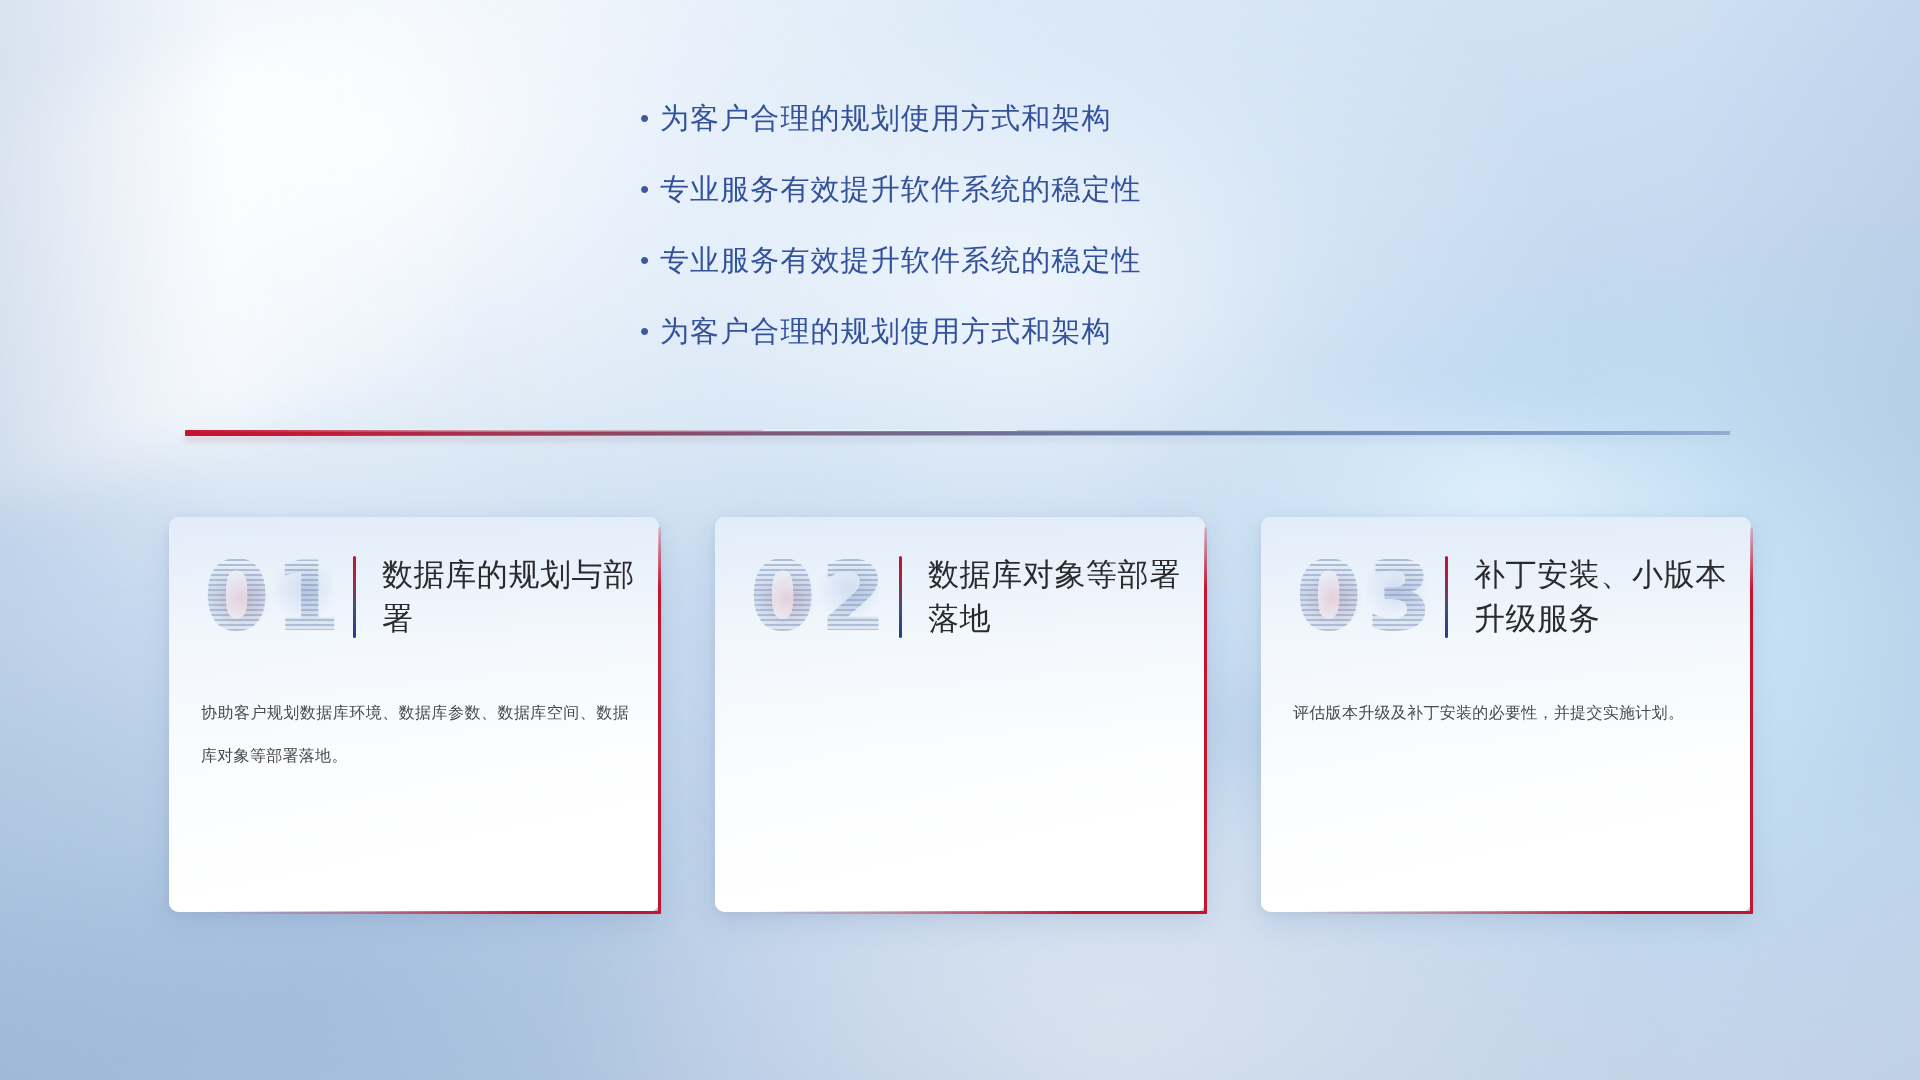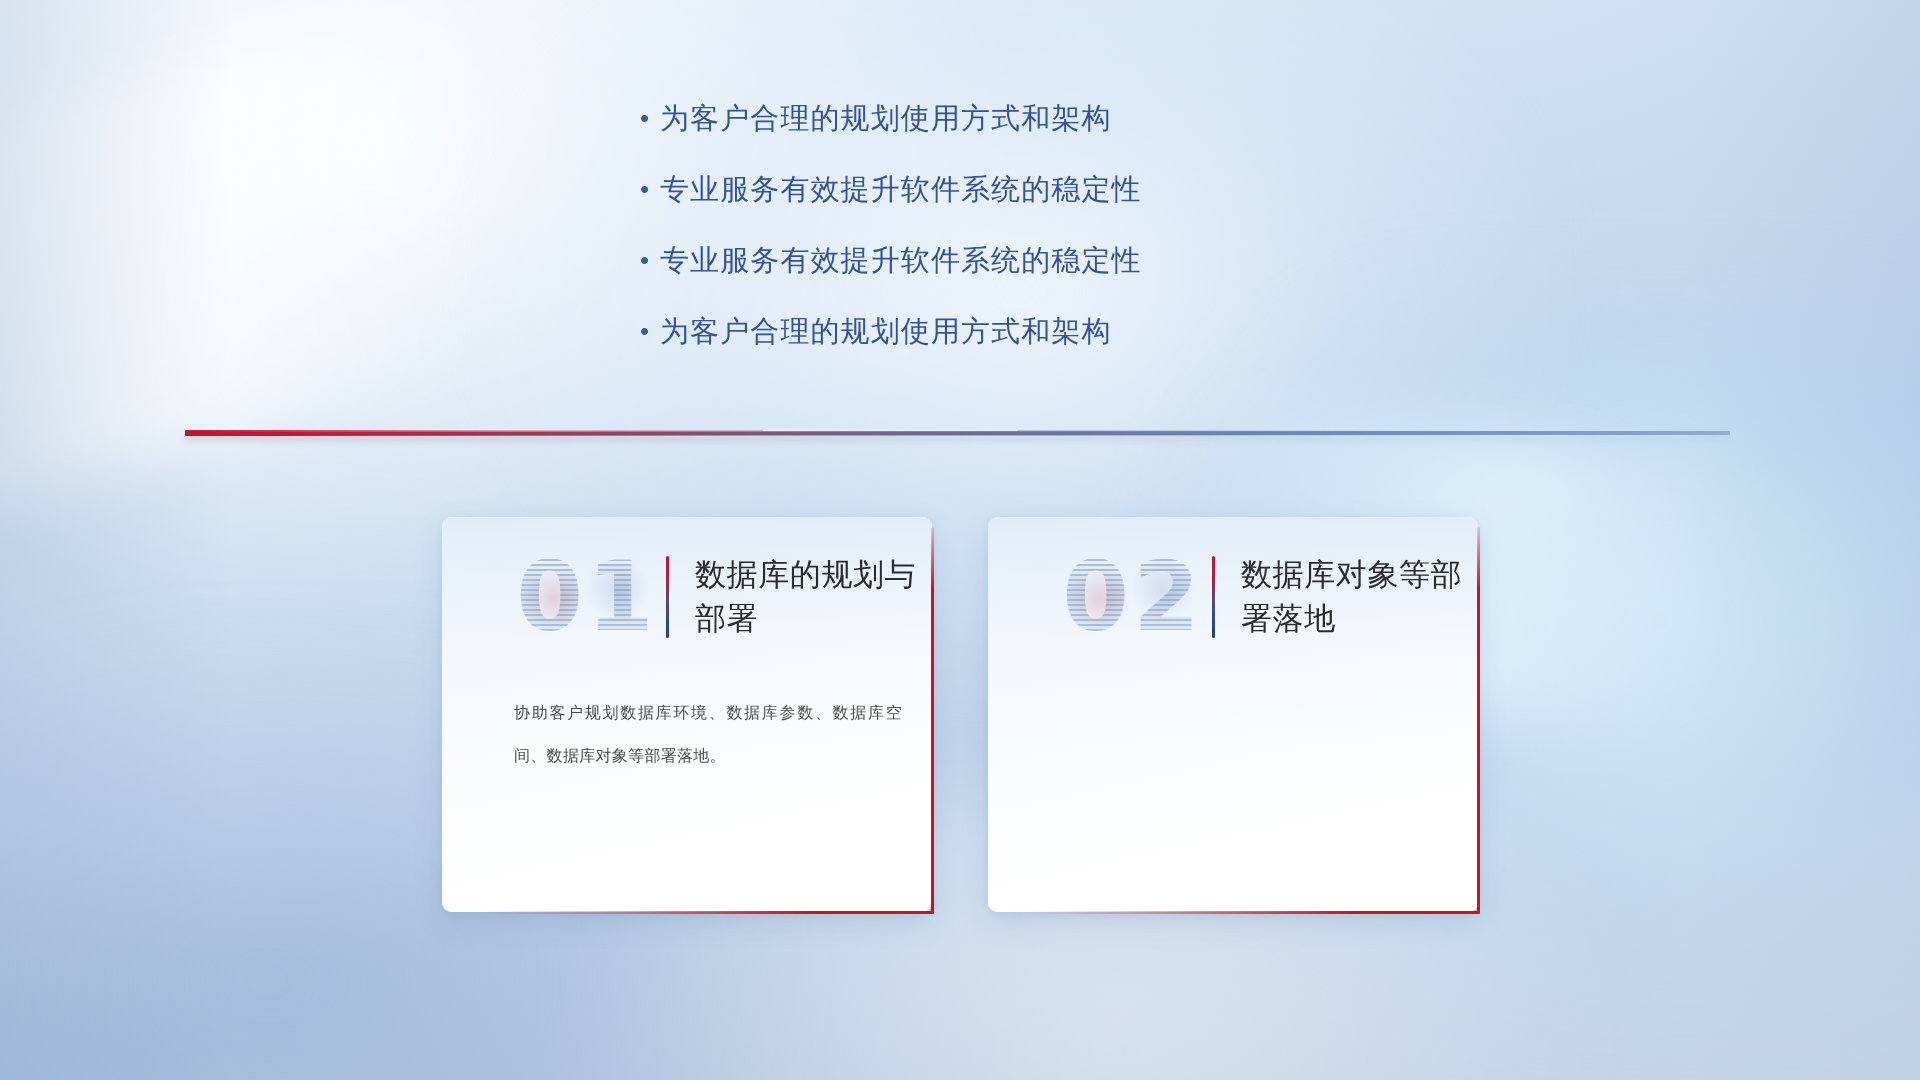--- a/index.html
+++ b/index.html
@@ -133,21 +133,20 @@
   .card-accent-b {
     position:absolute; left:40px; right:-2px; bottom:-2px; height:3px;
     background:linear-gradient(90deg, rgba(195,20,48,0) 0%, rgba(195,20,48,0.35) 30%, #c31430 72%, #c31430 100%);
     border-radius:2px;
   }
   .card-inner {
     position:absolute; inset:0;
     border-radius:10px;
     background:linear-gradient(168deg, rgba(238,244,252,0.9) 0%, rgba(247,250,253,0.92) 40%, #ffffff 78%, #ffffff 100%);
     overflow:hidden;
-    padding-left:40px;
   }
   .card-sheen {
     position:absolute; left:0; right:0; top:0; height:58%;
     background:linear-gradient(180deg, rgba(222,234,248,0.75) 0%, rgba(240,246,252,0.45) 55%, rgba(255,255,255,0) 100%);
   }
 
   
   .card-head {
     position:relative;
     height:160px;
@@ -289,16 +288,34 @@
           </div>
           <div class="head-sep"></div>
           <div class="card-title">数据库对象等部署落地</div>
         </div>
 
       </div>
       <div class="card-accent-r"></div>
       <div class="card-accent-b"></div>
     </div>
 
+    <div class="card">
+      <div class="card-inner">
+        <div class="card-sheen"></div>
+
+        <div class="card-head">
+          <div class="ghost-num">
+            <span class="gtext">03</span>
+            <span class="ghost-tint"></span>
+          </div>
+          <div class="head-sep"></div>
+          <div class="card-title">补丁安装、小版本升级服务</div>
+        </div>
+
+        <div class="card-body">评估版本升级及补丁安装的必要性，并提交实施计划。</div>
+      </div>
+      <div class="card-accent-r"></div>
+      <div class="card-accent-b"></div>
+    </div>
 
   </div>
 
 </div>
 
 </body></html>

